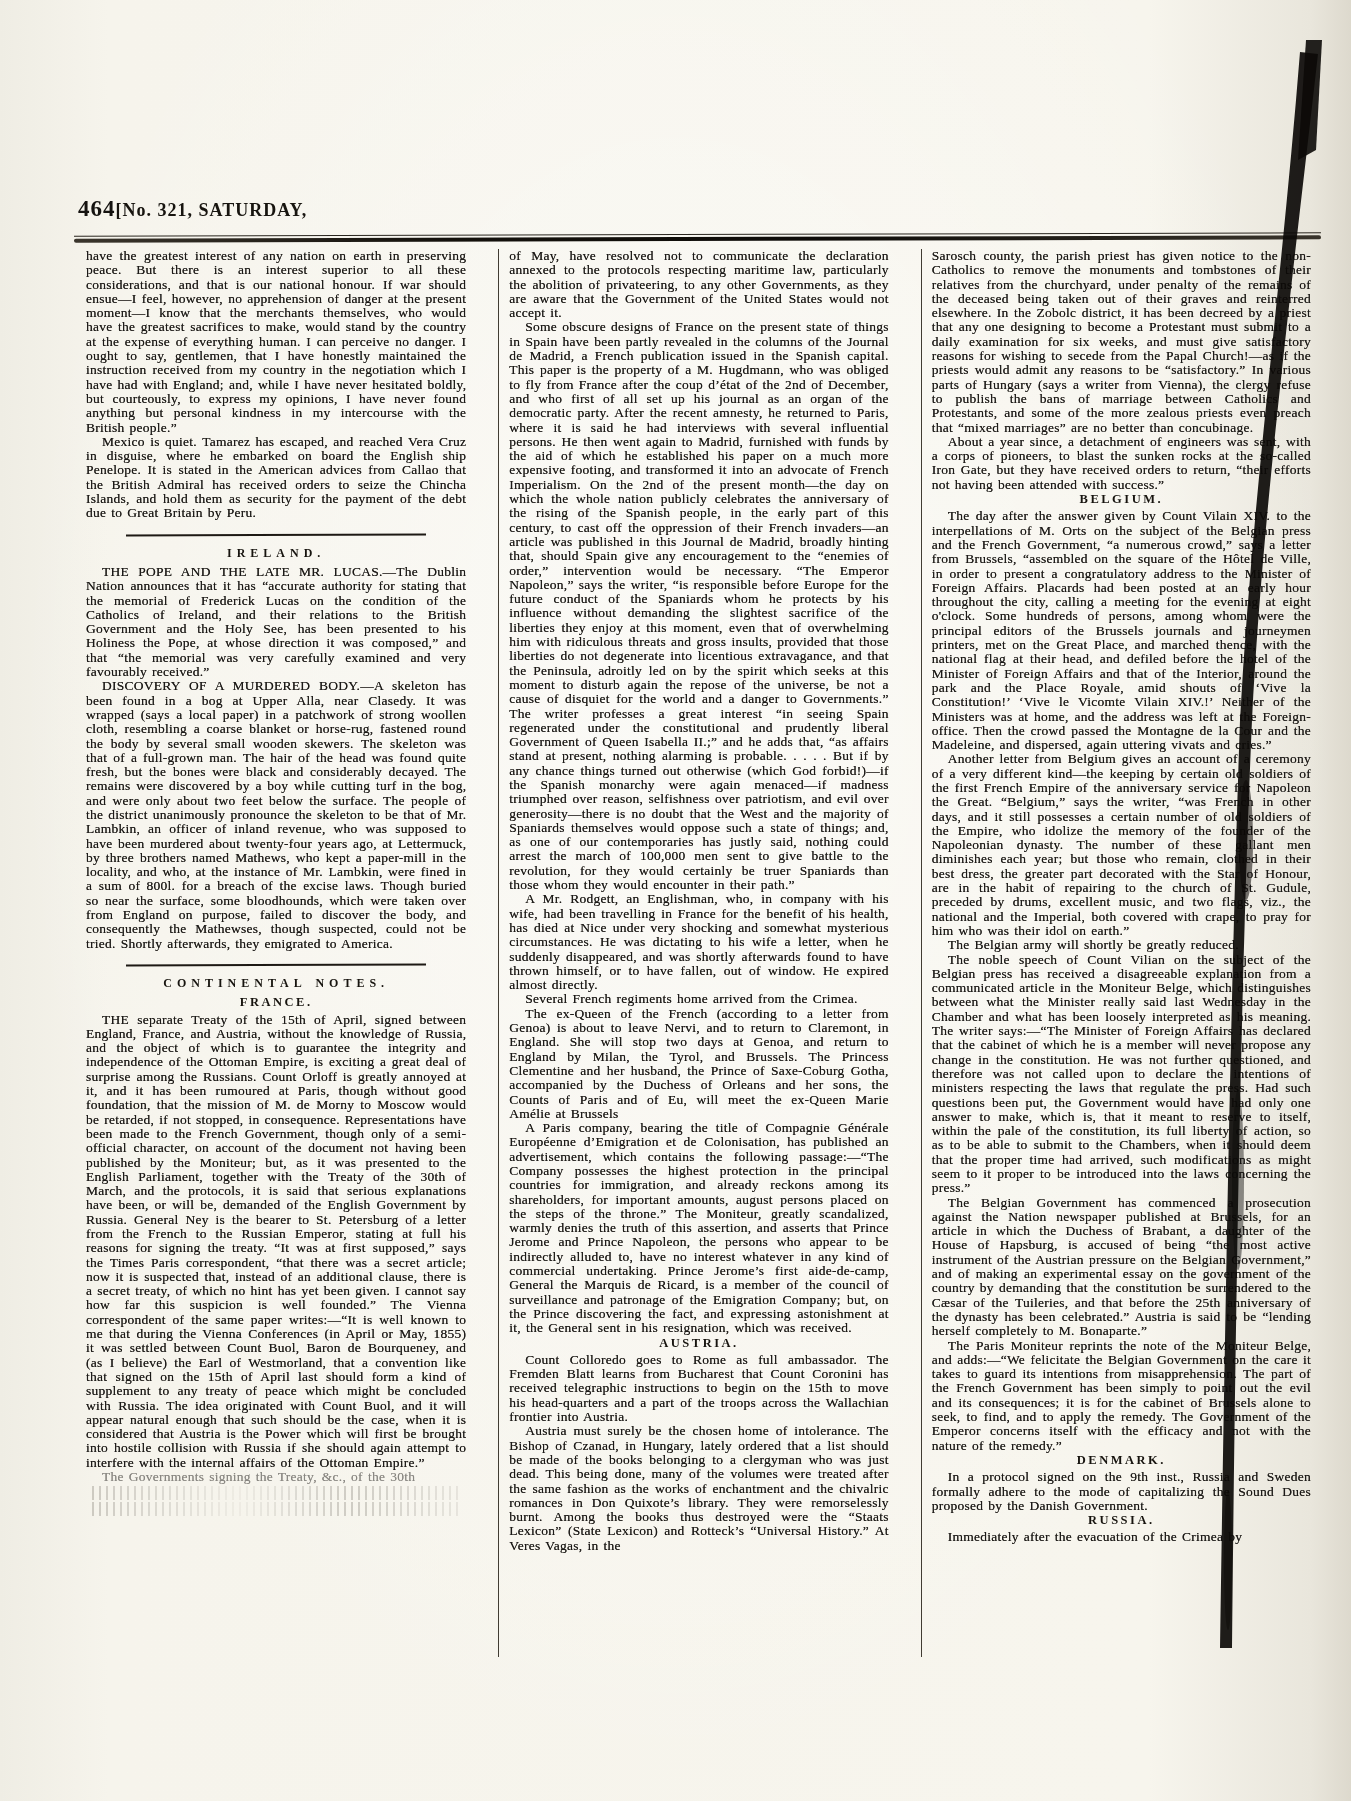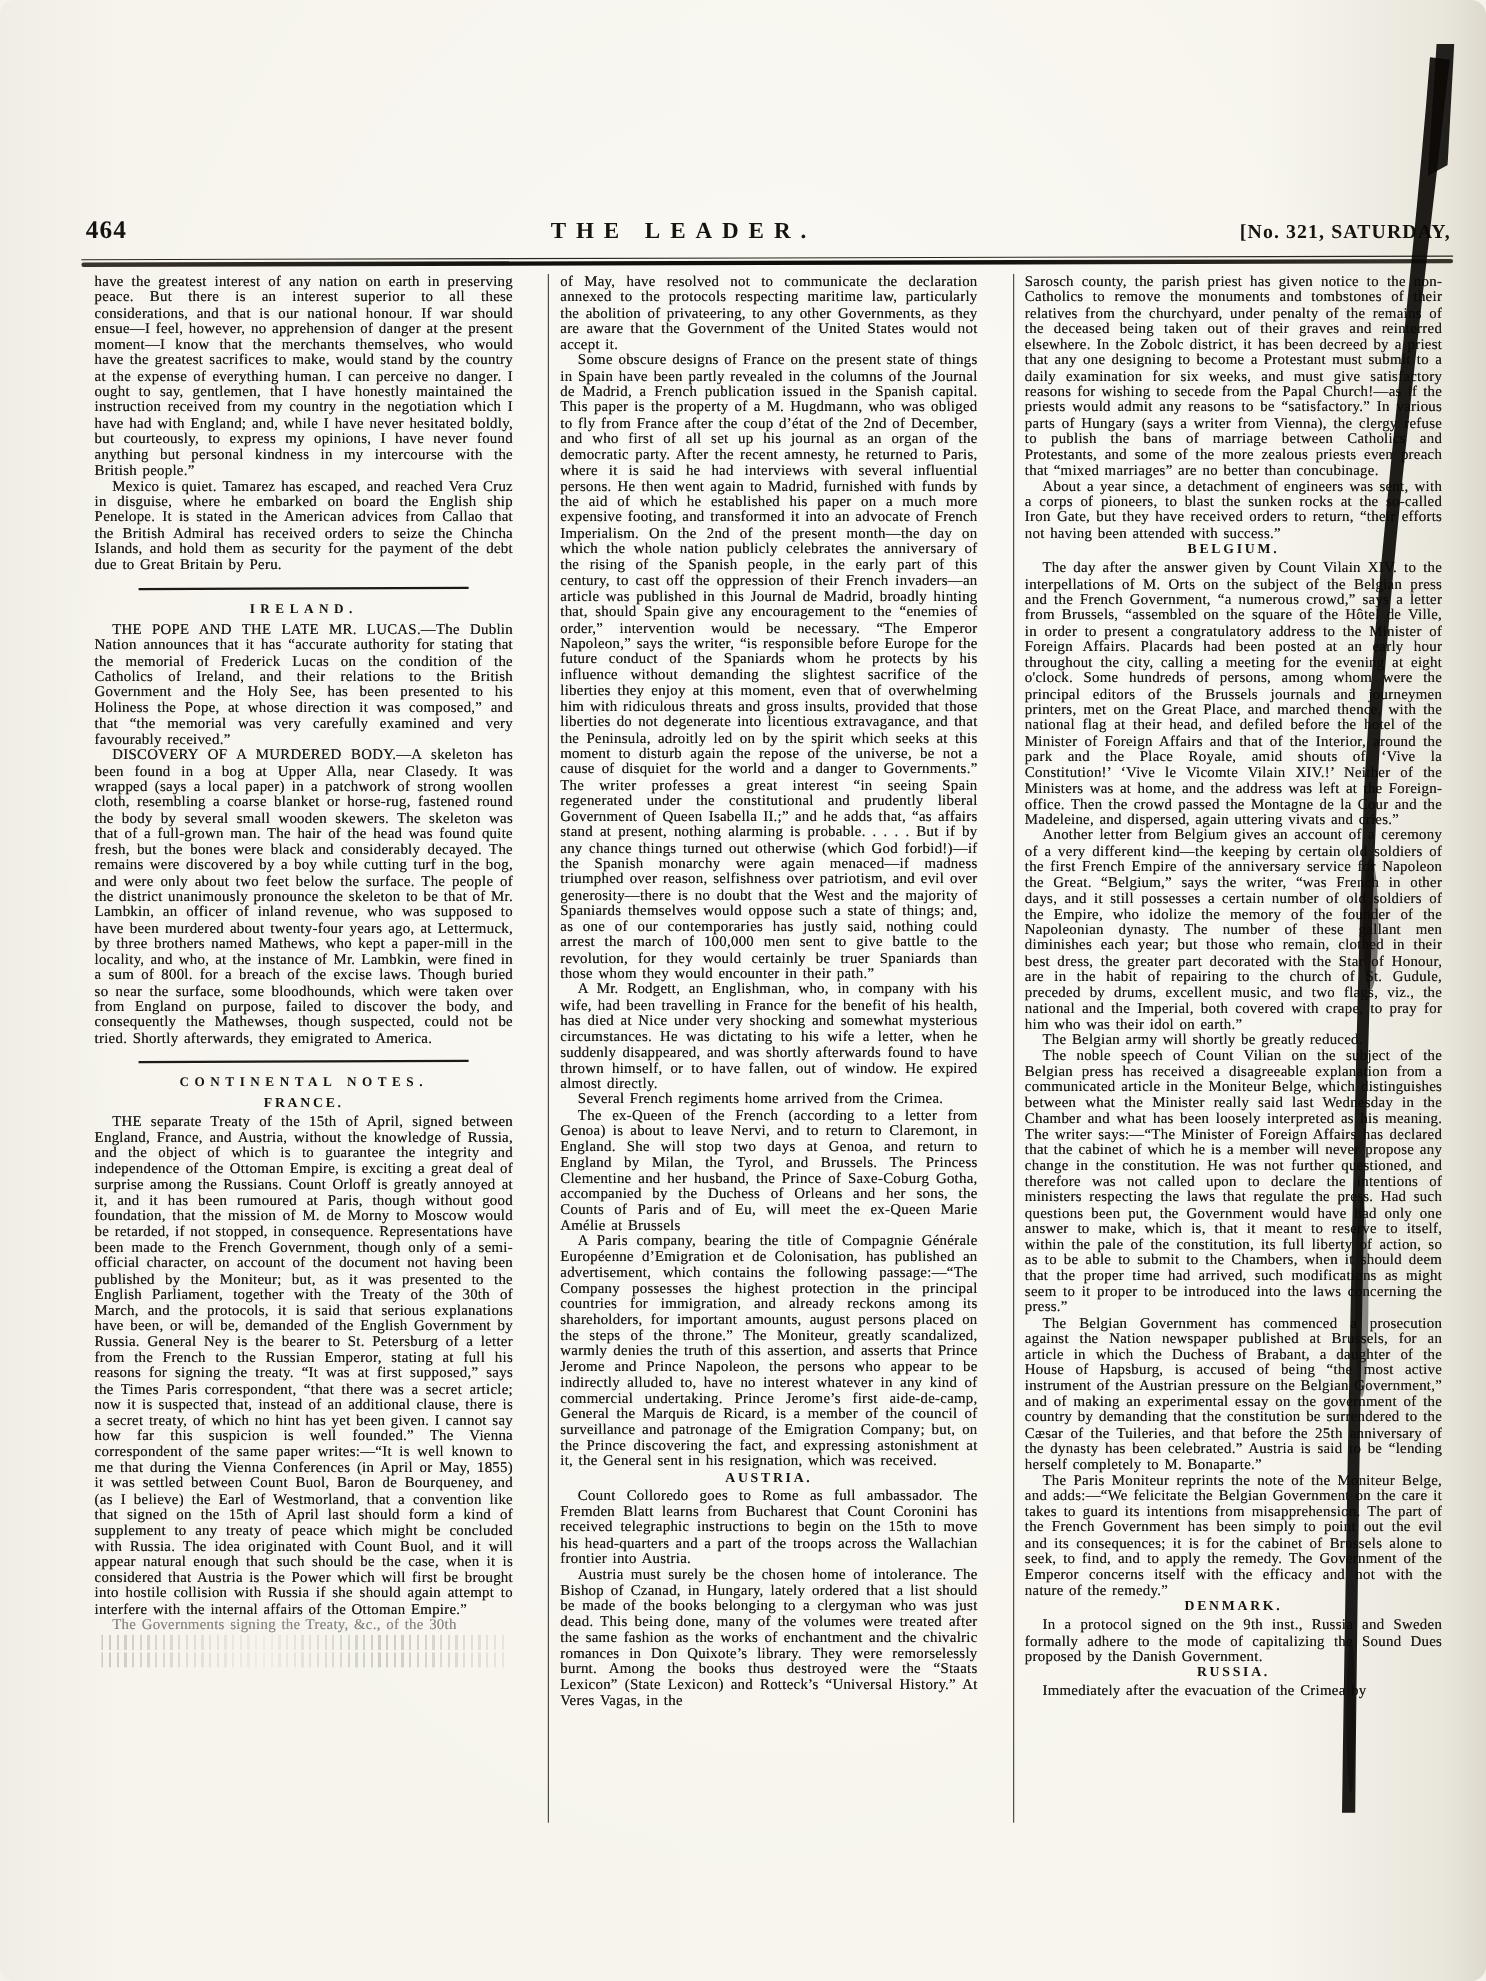--- a/index.html
+++ b/index.html
@@ -9,21 +9,20 @@
     background: #f4f2ea;
     color: #1c1a18;
     position: relative;
     overflow: hidden;
   }
   .page {
     position: absolute; inset: 0;
     background:
       radial-gradient(ellipse at 50% 40%, rgba(255,255,255,0.55), rgba(0,0,0,0) 70%),
       linear-gradient(90deg, #efede4 0%, #f6f4ec 8%, #f7f5ed 85%, #e9e6dc 97%, #ddd9cd 100%);
-    border-radius: 14px;
   }
   .masthead {
     position: absolute; left: 78px; right: 32px; top: 196px;
     display: flex; align-items: baseline;
   }
   .page-number { font-size: 23px; font-weight: bold; letter-spacing: 1px; color: #151310; }
   .paper-title {
     flex: 1; text-align: center;
     font-size: 21px; font-weight: bold; letter-spacing: 9px; color: #17140f;
   }
@@ -82,21 +81,20 @@
   }
   .scan-artifacts { position: absolute; inset: 0; pointer-events: none; }
 </style>
 </head>
 <body>
 
 <div class="page">
 
   <div class="masthead">
     <span class="page-number">464</span>
-    <span class="paper-title">THE LEADER.</span>
     <span class="issue-label">[No. 321, SATURDAY,</span>
   </div>
 
   <div class="head-rule"></div>
 
   <div class="columns">
     <div class="col">
         <div class="para noindent">have the greatest interest of any nation on earth in preserving peace. But there is an interest superior to all these considerations, and that is our national honour. If war should ensue—I feel, however, no apprehension of danger at the present moment—I know that the merchants themselves, who would have the greatest sacrifices to make, would stand by the country at the expense of everything human. I can perceive no danger. I ought to say, gentlemen, that I have honestly maintained the instruction received from my country in the negotiation which I have had with England; and, while I have never hesitated boldly, but courteously, to express my opinions, I have never found anything but personal kindness in my intercourse with the British people.”</div>
         <div class="para">Mexico is quiet. Tamarez has escaped, and reached Vera Cruz in disguise, where he embarked on board the English ship Penelope. It is stated in the American advices from Callao that the British Admiral has received orders to seize the Chincha Islands, and hold them as security for the payment of the debt due to Great Britain by Peru.</div>
         <div class="sep-rule"></div>

